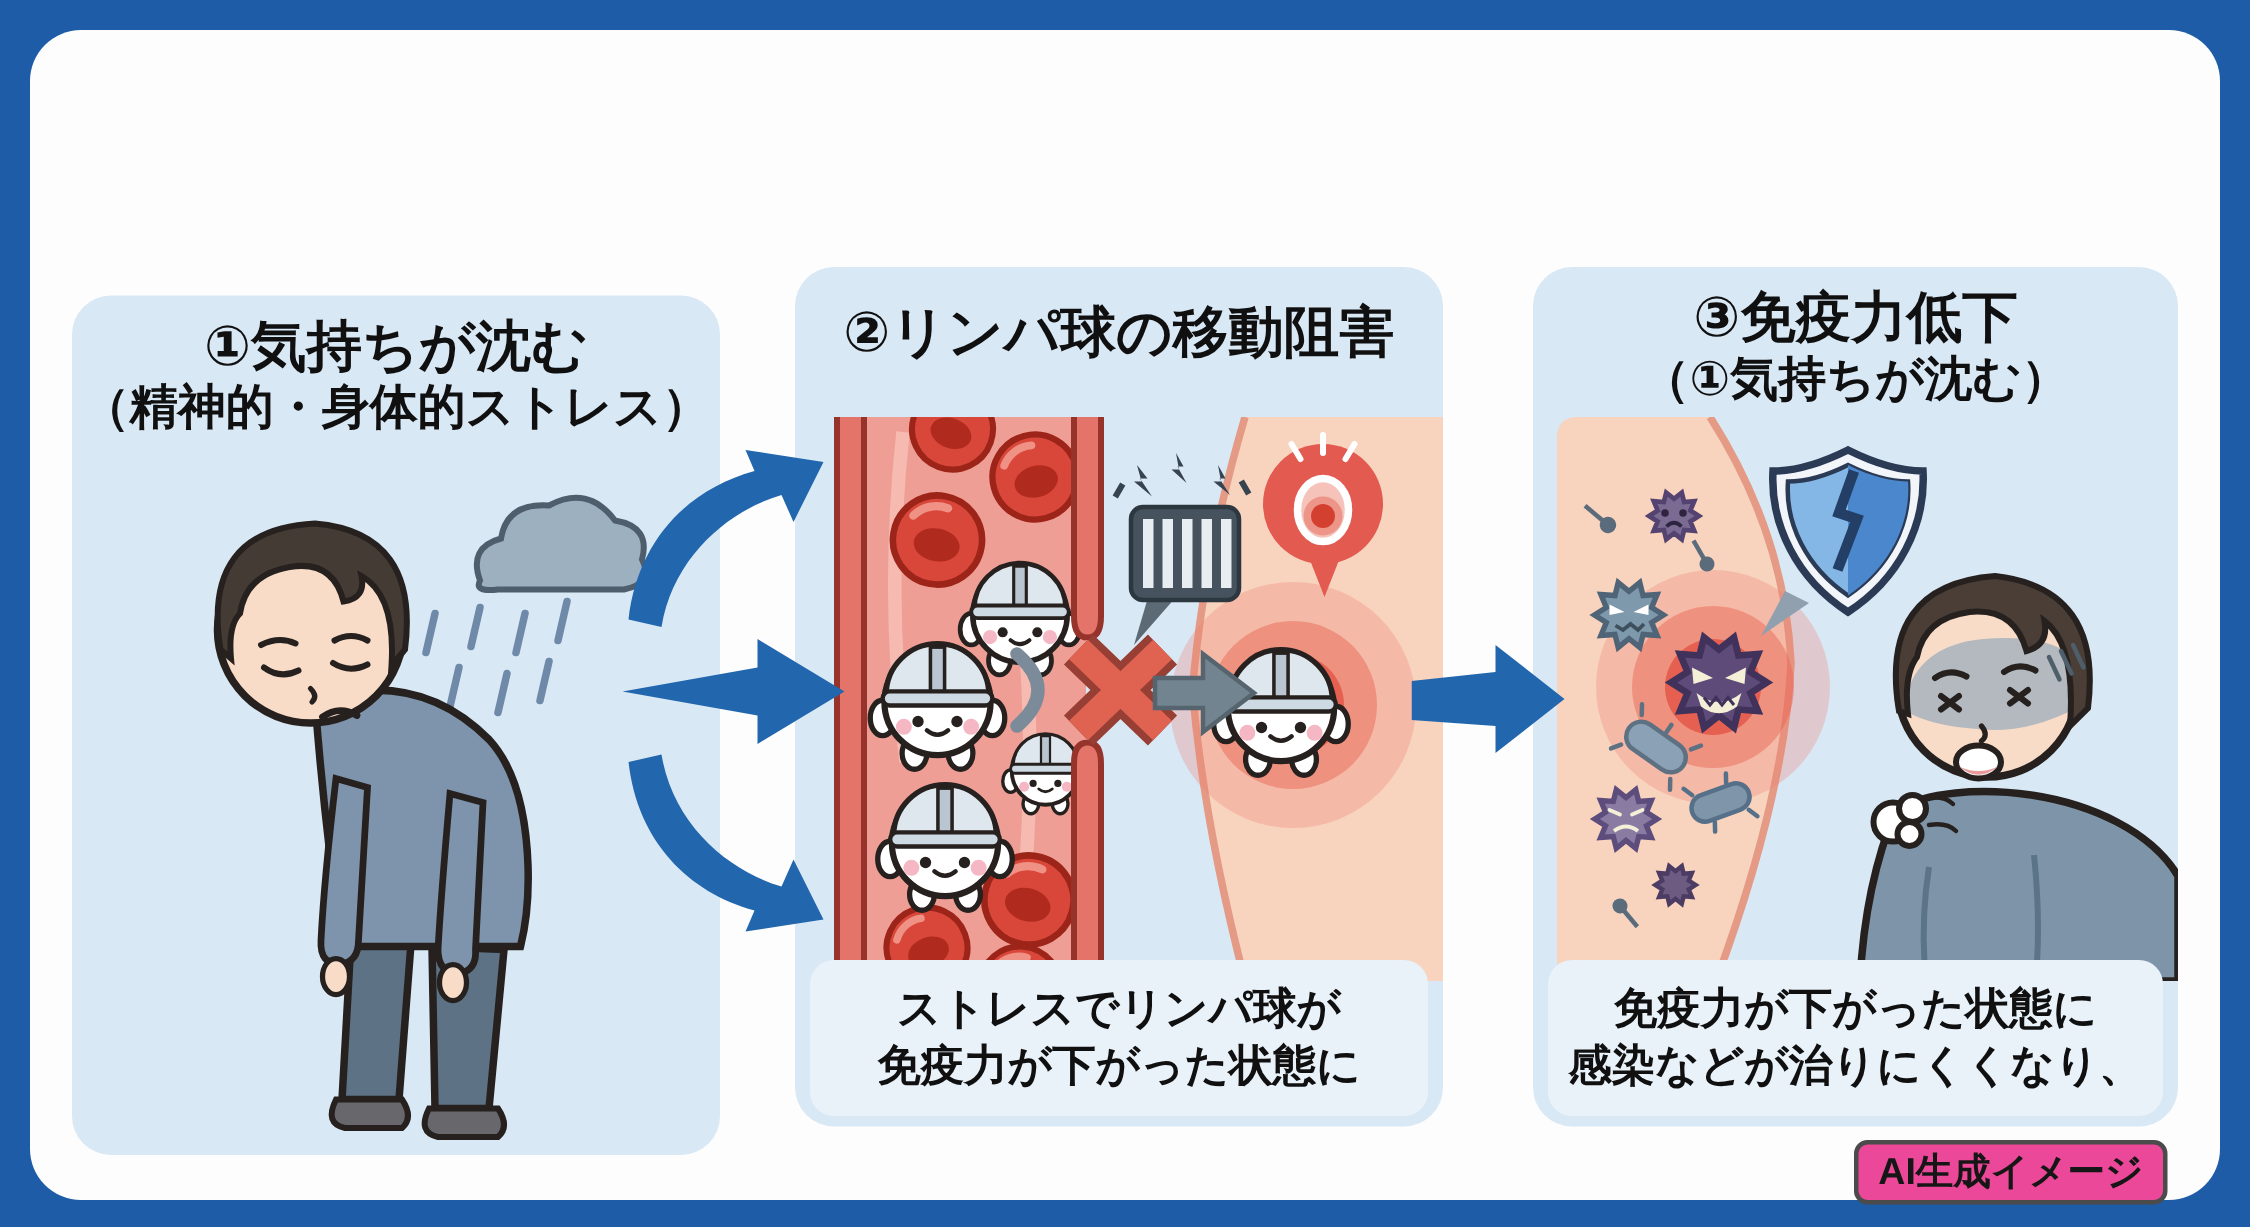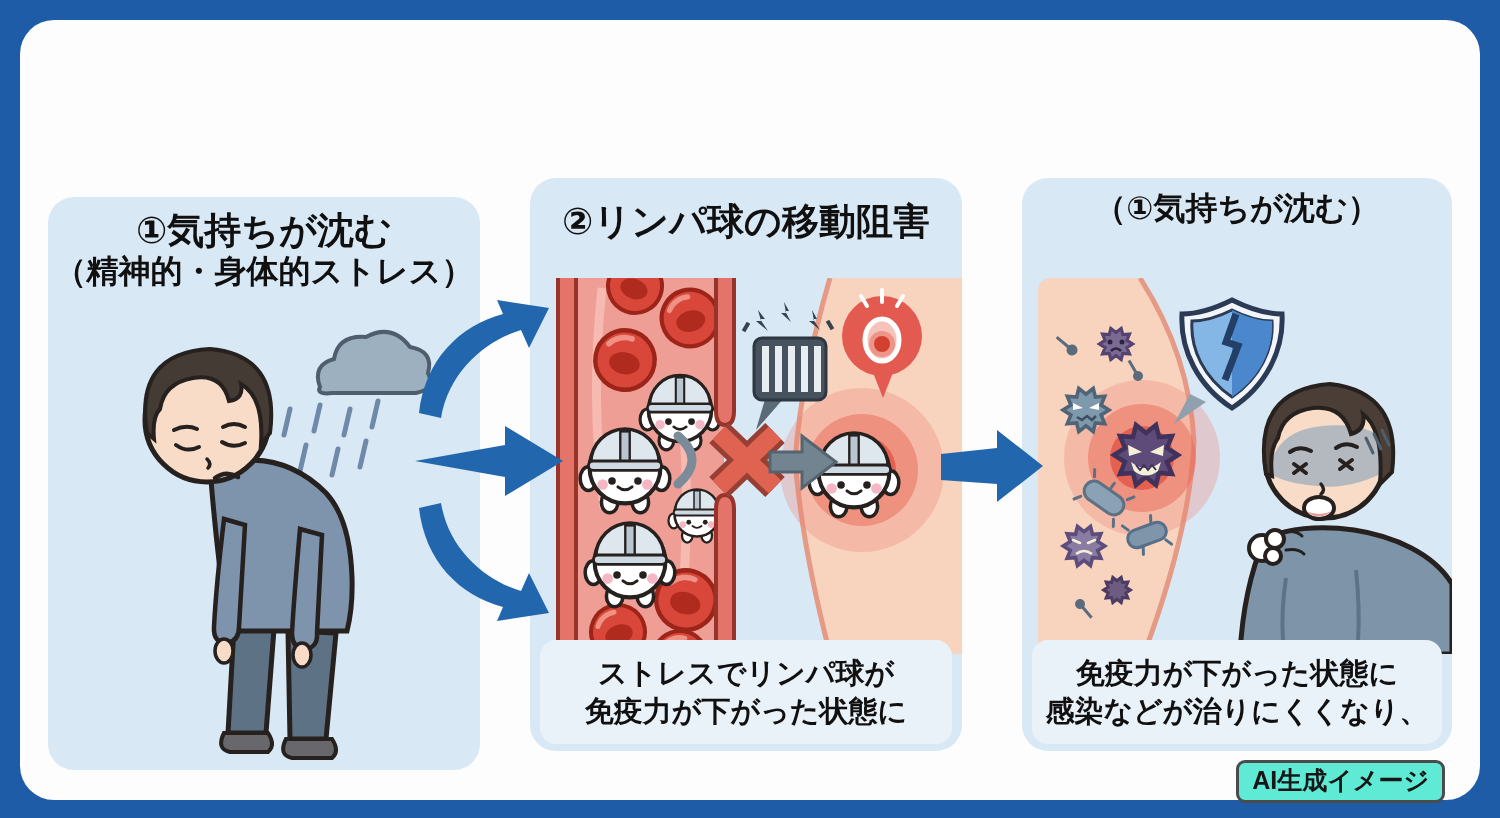--- a/index.html
+++ b/index.html
@@ -13,21 +13,21 @@
   .p2{left:530px;width:432px;}
   .p3{left:1022px;width:430px;}
   .panel-header{position:absolute;left:0;top:12px;width:100%;text-align:center;line-height:1.18;z-index:2;}
   .panel-title{font-size:37px;font-weight:900;display:block;}
   .panel-subtitle{font-size:32px;font-weight:700;display:block;}
   .illus{position:absolute;left:0;top:100px;z-index:1;}
   .caption{position:absolute;left:10px;right:10px;bottom:7px;height:104px;background:#e9f1f9;border-radius:16px;
            display:flex;flex-direction:column;align-items:center;justify-content:center;
            font-size:29px;font-weight:900;line-height:1.32;z-index:2;text-align:center;}
   .arrows{position:absolute;z-index:5;}
-  .badge{position:absolute;right:55px;top:760px;background:#5eead4;border:3px solid #4b4b4b;border-radius:9px;
+  .badge{position:absolute;right:55px;top:760px;background:#ec4899;border:3px solid #4b4b4b;border-radius:9px;
          padding:1px 13px 3px 13px;font-size:25px;font-weight:700;color:#161616;z-index:4;}
 </style>
 </head>
 <body>
 
 <div class="frame">
   <div class="inner"></div>
 
 
   <svg width="0" height="0" style="position:absolute" aria-hidden="true">
@@ -192,20 +192,21 @@
       <span>免疫力が下がった状態に</span>
     </div>
   </section>
 
   <svg class="arrows" style="left:941px;top:420px" width="104" height="92" viewBox="0 0 104 92">
     <path d="M 0,34 L 56,28 L 56,10 L 102,46 L 56,82 L 56,64 L 0,60 Z" fill="#2267ae"></path>
   </svg>
 
   <section class="panel p3">
     <div class="panel-header">
+      <span class="panel-title">③免疫力低下</span>
       <span class="panel-subtitle">（①気持ちが沈む）</span>
     </div>
     <svg class="illus" width="430" height="376" viewBox="0 0 430 376">
 
       <g>
         <path d="M 30,0 L 118,0 Q 168,78 172,164 Q 168,252 122,376 L 30,376 Q 16,376 16,362 L 16,14 Q 16,0 30,0 Z" fill="#f8d3be"></path>
         <path d="M 118,0 Q 168,78 172,164 Q 168,252 122,376" fill="none" stroke="#e49a84" stroke-width="5"></path>
         <circle cx="120" cy="180" r="78" fill="#f08074" opacity="0.30"></circle>
         <circle cx="120" cy="180" r="54" fill="#e8604f" opacity="0.45"></circle>
         <circle cx="120" cy="180" r="32" fill="#de3f30" opacity="0.60"></circle>

